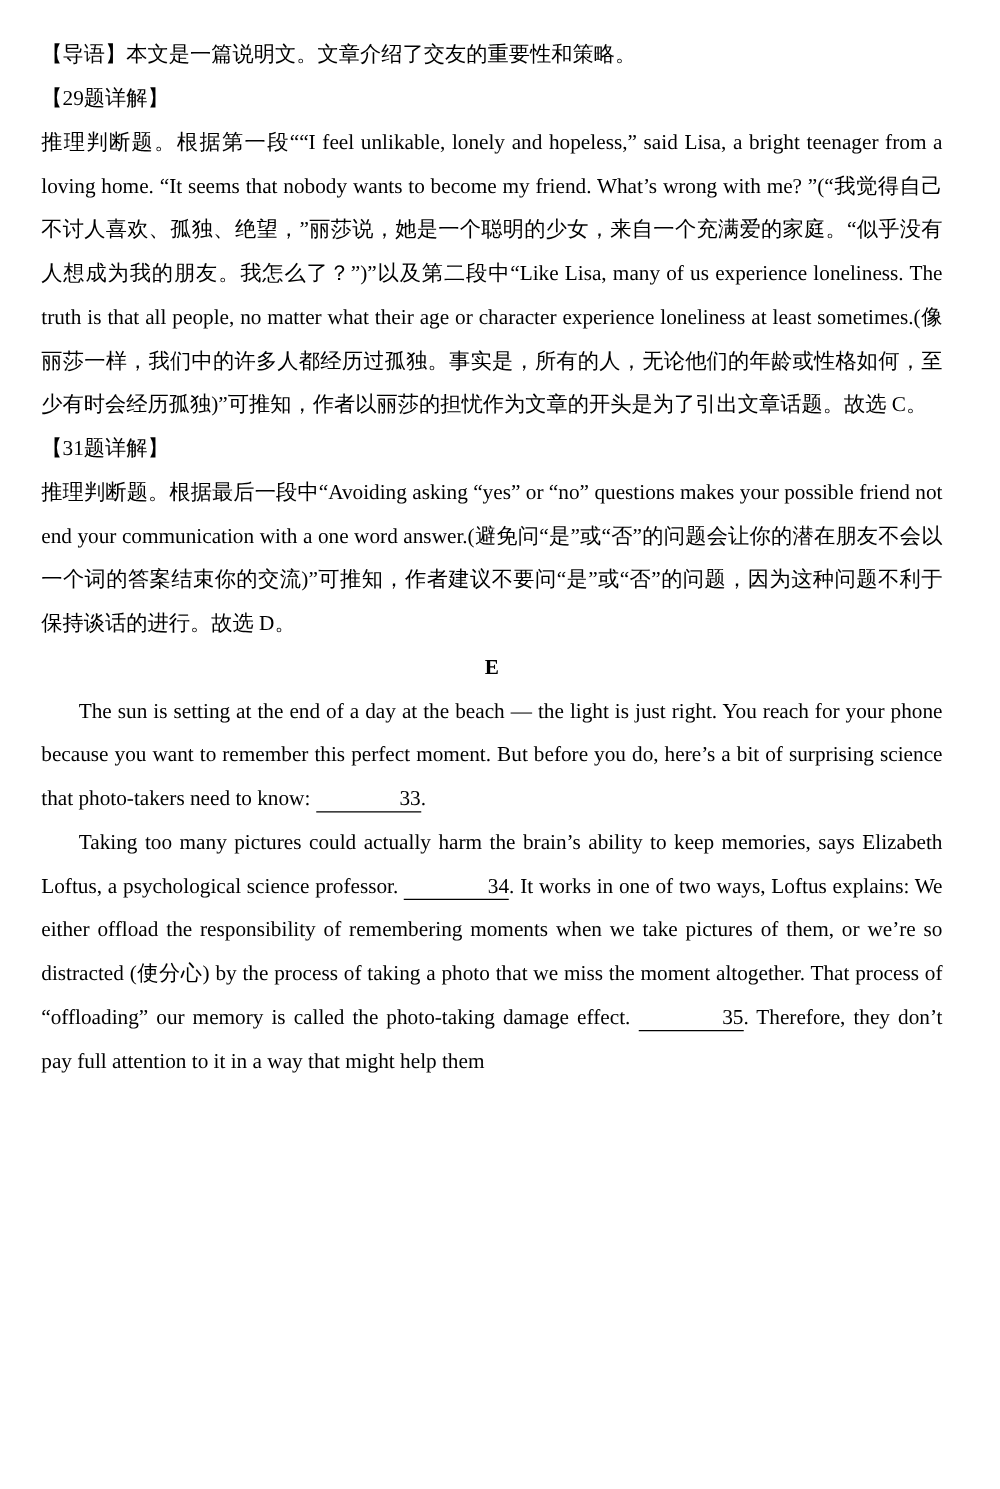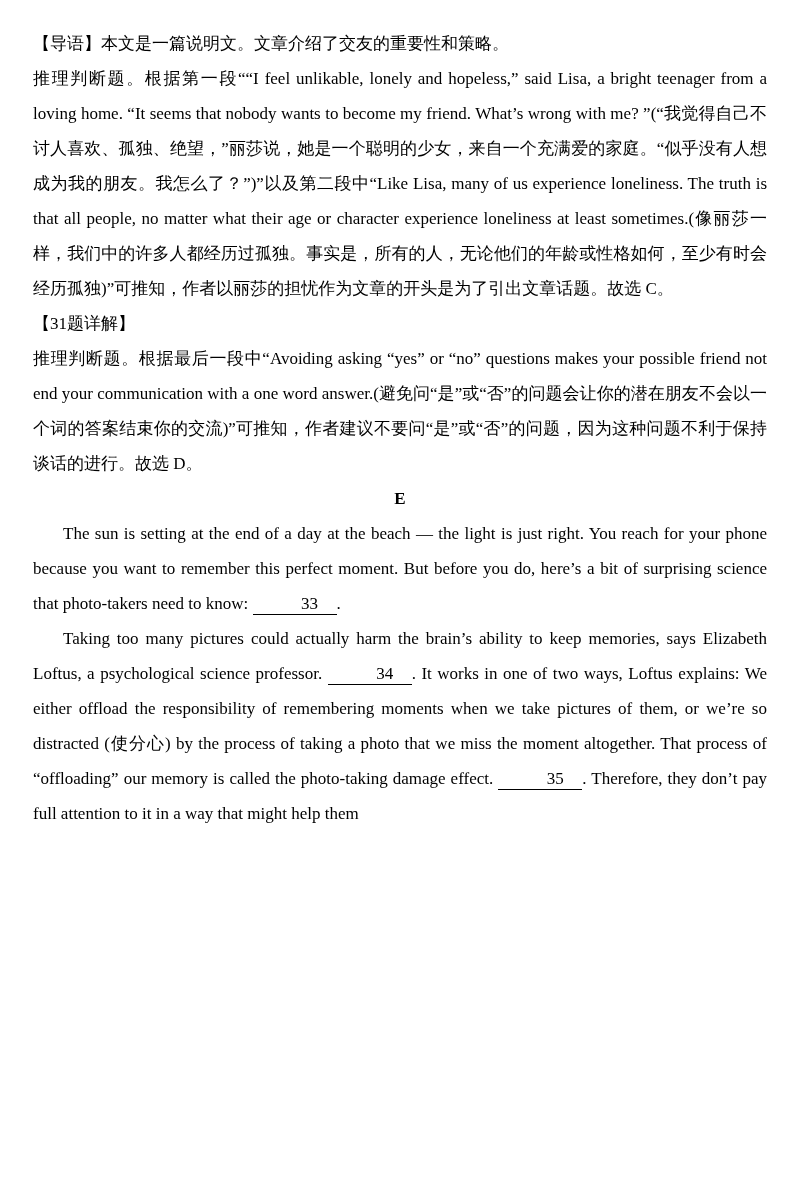--- a/index.html
+++ b/index.html
@@ -4,21 +4,21 @@
 <style>
   html, body {
     margin: 0;
     padding: 0;
     background: #ffffff;
   }
   .page {
     width: 800px;
     height: 890px;
     box-sizing: border-box;
-    padding: 26px 33px 20px 33px;
+    padding: 26px 46px 20px 33px;
     background: #ffffff;
     color: #000000;
     font-family: "Liberation Serif", "DejaVu Serif", serif;
     font-size: 17px;
     line-height: 35px;
     overflow: hidden;
   }
   .para {
     margin: 0;
     text-align: justify;
@@ -33,33 +33,34 @@
     margin: 0;
     text-align: center;
     font-weight: bold;
   }
   .indent {
     text-indent: 30px;
   }
   .blank {
     display: inline-block;
     min-width: 84px;
-    text-align: center;
+    text-align: right;
     border-bottom: 1.5px solid #000000;
     line-height: 20px;
     vertical-align: baseline;
   }
 </style>
 </head>
 <body>
 
 <div class="page">
 
   <p class="para">【导语】本文是一篇说明文。文章介绍了交友的重要性和策略。</p>
 
+  <p class="para heading">【29题详解】</p>
   <p class="para">推理判断题。根据第一段““I feel unlikable, lonely and hopeless,” said Lisa, a bright teenager from a loving home. “It seems that nobody wants to become my friend. What’s wrong with me? ”(“我觉得自己不讨人喜欢、孤独、绝望，”丽莎说，她是一个聪明的少女，来自一个充满爱的家庭。“似乎没有人想成为我的朋友。我怎么了？”)”以及第二段中“Like Lisa, many of us experience loneliness. The truth is that all people, no matter what their age or character experience loneliness at least sometimes.(像丽莎一样，我们中的许多人都经历过孤独。事实是，所有的人，无论他们的年龄或性格如何，至少有时会经历孤独)”可推知，作者以丽莎的担忧作为文章的开头是为了引出文章话题。故选 C。</p>
 
 
   <p class="para heading">【31题详解】</p>
 
   <p class="para">推理判断题。根据最后一段中“Avoiding asking “yes” or “no” questions makes your possible friend not end your communication with a one word answer.(避免问“是”或“否”的问题会让你的潜在朋友不会以一个词的答案结束你的交流)”可推知，作者建议不要问“是”或“否”的问题，因为这种问题不利于保持谈话的进行。故选 D。</p>
 
   <p class="center-heading">E</p>
 
   <p class="para indent"><span>The sun is setting at the end of a day at the beach — the light is just right. You reach for your phone because you want to remember this perfect moment. But before you do, here’s a bit of surprising science that photo-takers need to know: </span><span class="blank">33</span><span>.</span></p>

